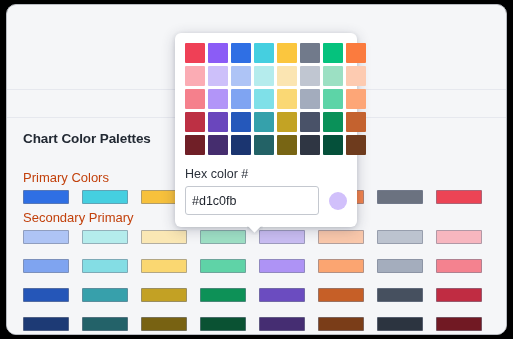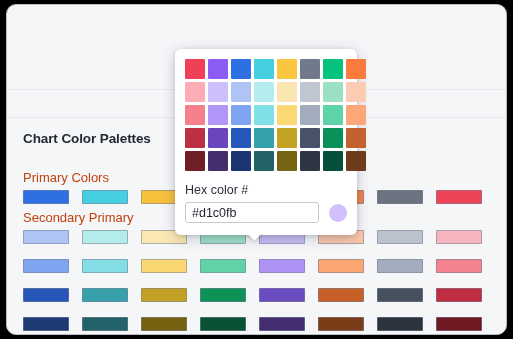--- a/index.html
+++ b/index.html
@@ -95,21 +95,20 @@
     position: absolute;
     left: 168px;
     top: 28px;
     width: 182px;
     background: #ffffff;
     border-radius: 6px;
     box-shadow: 0 3px 14px rgba(40,48,70,0.24), 0 1px 4px rgba(40,48,70,0.14);
     padding: 10px 10px 12px 10px;
     box-sizing: border-box;
     z-index: 20;
-    margin-top: 16px;
   }
   
   #popup-caret {
     position: absolute;
     left: 72px;
     bottom: -8px;
     width: 16px;
     height: 9px;
     overflow: hidden;
   }
@@ -141,21 +140,21 @@
     margin-bottom: 5px;
   }
   #hex-controls {
     display: flex;
     align-items: center;
     gap: 10px;
   }
   #hex-input {
     flex: 1 1 auto;
     width: 0;
-    height: 21px;
+    height: 29px;
     border: 1px solid #c4c8cf;
     border-radius: 3px;
     background: #fff;
     font-family: "Liberation Sans", sans-serif;
     font-size: 12.5px;
     color: #1d222b;
     padding: 0 6px;
     box-sizing: border-box;
     outline: none;
   }

